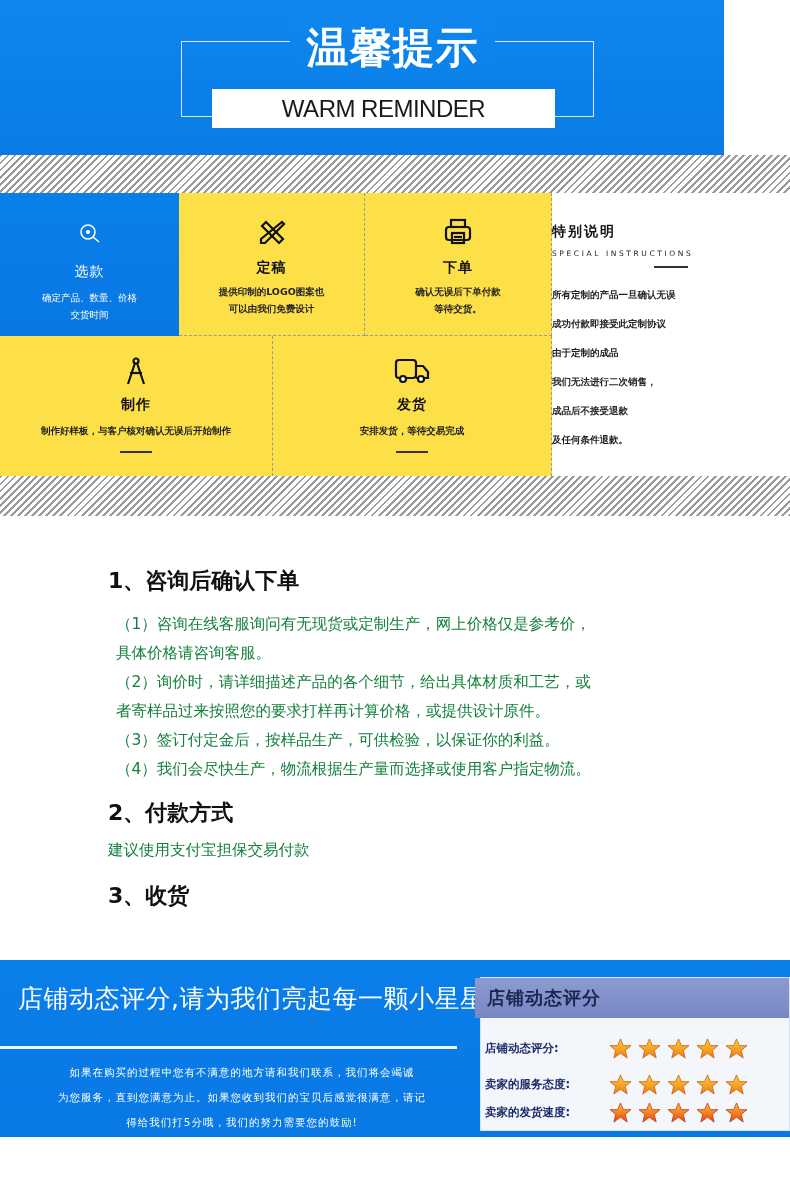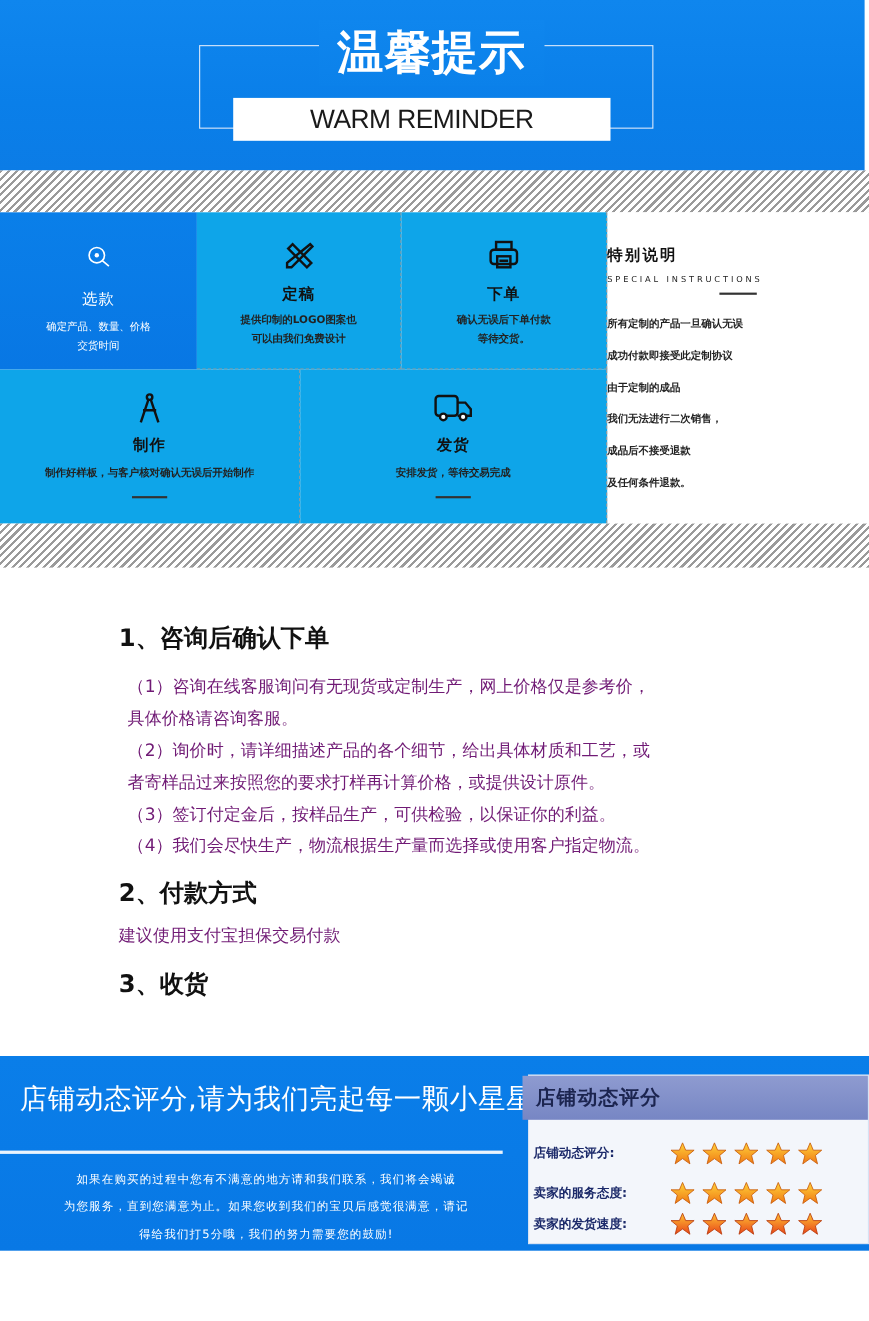--- a/index.html
+++ b/index.html
@@ -1,54 +1,54 @@
 <!DOCTYPE html>
 <html><head>
 <meta charset="utf-8">
 <style>
   * { margin:0; padding:0; box-sizing:border-box; }
   body { width:790px; height:1201px; background:#ffffff; font-family:"DejaVu Sans","Liberation Sans",sans-serif; overflow:hidden; position:relative; color:#111; }
 
   
-  .header { position:absolute; left:0; top:0; width:786px; height:155px; background:linear-gradient(180deg,#0f86ee 0%,#0a7fe9 60%,#0b7ce6 100%); }
+  .header { position:absolute; left:0; top:0; width:724px; height:155px; background:linear-gradient(180deg,#0f86ee 0%,#0a7fe9 60%,#0b7ce6 100%); }
   .header .frame { position:absolute; left:181px; top:41px; width:413px; height:76px; border:1px solid #dbe9fb; border-bottom:1px solid #dbe9fb; }
   .header .title-wrap { position:absolute; left:290px; top:18px; width:205px; height:60px; background:linear-gradient(180deg,#0f86ee,#0b81ea); display:flex; align-items:center; justify-content:center; }
   .header .title { color:#fff; font-size:42px; font-weight:bold; letter-spacing:1px; }
   .header .subtitle-box { position:absolute; left:212px; top:89px; width:343px; height:39px; background:#ffffff; display:flex; align-items:center; justify-content:center; }
   .header .subtitle { font-family:"Liberation Sans",sans-serif; font-size:24px; color:#1a1a1a; letter-spacing:-0.5px; }
 
   
   .stripes { position:absolute; left:0; width:790px; background:repeating-linear-gradient(135deg,#9a9a9a 0px,#9a9a9a 2px,#ffffff 2px,#ffffff 5px); }
   .stripes.top { top:155px; height:38px; }
   .stripes.bottom { top:476px; height:40px; }
 
   
   .grid { position:absolute; left:0; top:193px; width:790px; height:283px; background:#fff; }
-  .cell { position:absolute; text-align:center; background:#0ea5e9; }
+  .cell { position:absolute; text-align:center; background:#fde047; }
   .cell.blue { background:linear-gradient(180deg,#0a7fe9,#0877e4); color:#fff; }
   .dash-r { border-right:1px dashed #9a9a9a; }
   .dash-b { border-bottom:1px dashed #9a9a9a; }
   .cell .icon { height:30px; margin:0 auto; display:flex; align-items:center; justify-content:center; }
   .cell .name { font-size:14px; font-weight:bold; margin-top:12px; letter-spacing:1px; }
   .cell.blue .name { font-weight:normal; font-size:14px; }
   .cell .desc { font-size:9.5px; line-height:17px; margin-top:6px; color:#222; font-weight:bold; }
   .cell.blue .desc { color:#fff; font-weight:normal; }
   .cell .rule { width:32px; height:2px; background:#333; margin:12px auto 0; }
 
   .special { position:absolute; left:552px; top:0; width:238px; height:283px; }
   .special .h { font-size:14px; font-weight:bold; letter-spacing:2px; margin-top:30px; }
   .special .en { font-size:7.5px; letter-spacing:2.6px; margin-top:8px; color:#222; }
   .special .rule { width:34px; height:2px; background:#333; margin:8px auto 0; }
   .special .lines { margin-top:12px; }
   .special .lines div { font-size:9.5px; font-weight:bold; line-height:29px; color:#222; }
 
   
   .content { position:absolute; left:108px; top:566px; width:600px; }
   .sec-title { font-size:22px; font-weight:bold; color:#111; height:30px; line-height:30px; }
-  .para { font-size:15.5px; line-height:29px; color:#701a75; }
+  .para { font-size:15.5px; line-height:29px; color:#15803d; }
   .para.indent { padding-left:10px; }
 
   
   .footer { position:absolute; left:0; top:960px; width:790px; height:177px; background:linear-gradient(180deg,#0a7ee9,#0878e5); }
   .footer .ftitle { position:absolute; left:18px; top:22px; font-size:25px; color:#fff; letter-spacing:0.5px; }
   .footer .fline { position:absolute; left:0; top:86px; width:457px; height:3px; background:#e9f3fd; }
   .footer .ftext { position:absolute; left:14px; top:100px; width:456px; text-align:center; font-size:10.5px; line-height:25px; color:#fff; letter-spacing:1px; }
 
   .rating { position:absolute; left:480px; top:977px; width:310px; height:154px; background:#f3f6fb; border:1px solid #d6e2f3; }
   .rating .rhead { height:40px; background:linear-gradient(180deg,#8e9bd0,#7786c4); display:flex; align-items:center; padding-left:12px; margin-left:-6px; }

